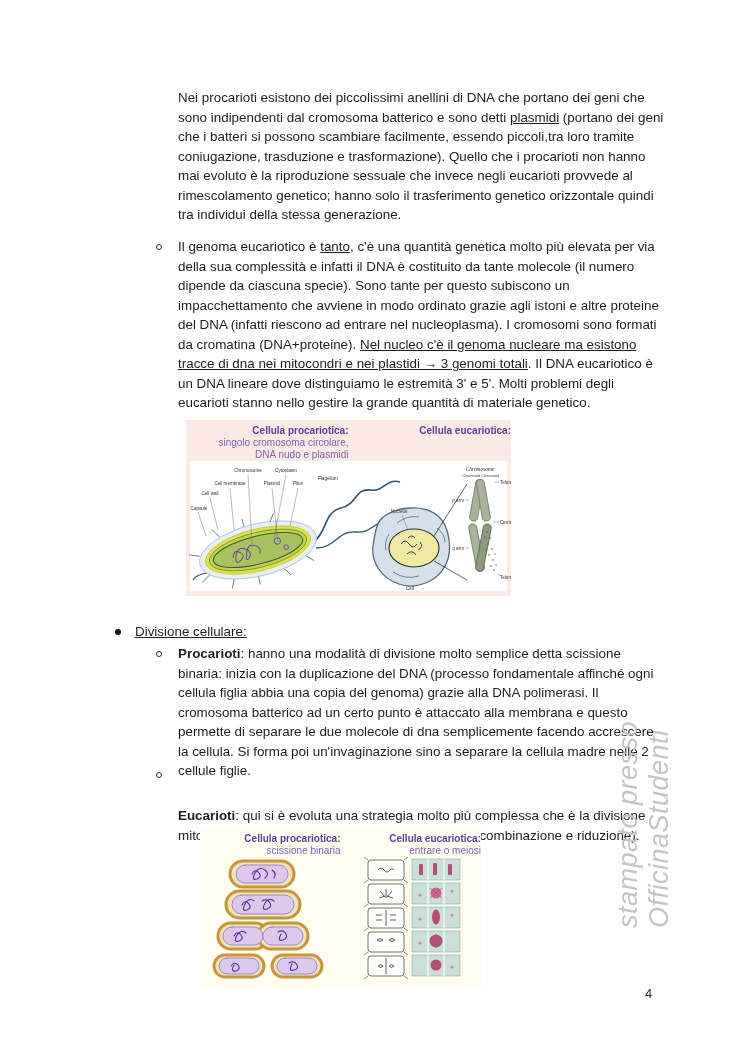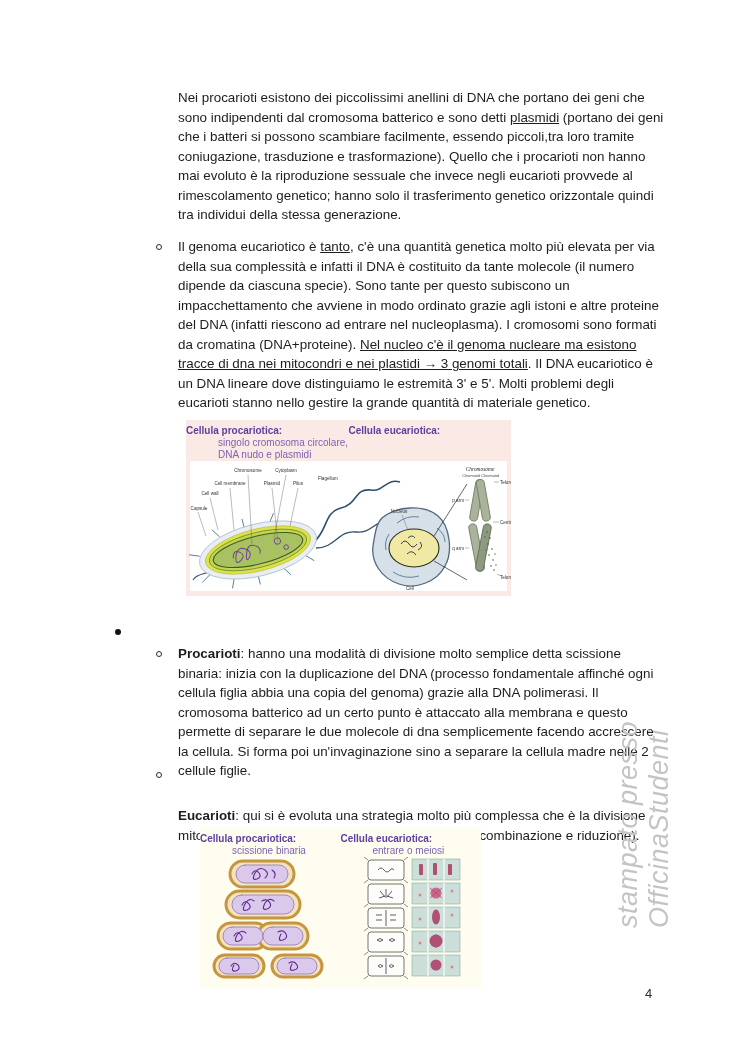--- a/index.html
+++ b/index.html
@@ -11,21 +11,21 @@
   }
   .bodytext { position:absolute; font-size:13.4px; line-height:19.5px; color:#1d1d1d; }
   .bullet-hollow { position:absolute; width:6px; height:6px; border:1.2px solid #2a2a2a; border-radius:50%; background:#fff; }
   .bullet-solid  { position:absolute; width:6px; height:6px; background:#111; border-radius:50%; }
   .underline { text-decoration:underline; }
 
   .figure { position:absolute; }
   .fig1 { left:186px; top:420px; width:325px; height:176px; background:#fbe9e5; }
   .fig2 { left:200px; top:828px; width:281px; height:160px; background:#fffdf0; }
   .fig-captions { display:flex; width:100%; }
-  .cap { flex:1; text-align:left; padding-top:5px; }
+  .cap { flex:1; text-align:right; padding-top:5px; }
   .cap-title { font-weight:bold; font-size:10px; line-height:12px; color:#5b3f9e; }
   .cap-sub { font-size:10px; color:#7b64b2; white-space:pre-line; line-height:11.5px;padding-left:32px; }
 
   .svg-label    { font-size:4.6px; fill:#333; }
   .svg-label-sm { font-size:3.8px; fill:#444; }
   .svg-title    { font-size:5.4px; fill:#222; font-style:italic; font-family:"Liberation Serif",serif; }
   .leader { stroke:#666; stroke-width:0.45; }
 
   .watermark {
     position:absolute; left:613px; top:518px; height:410px; width:44px;
@@ -144,20 +144,21 @@
         <text class="svg-label" x="33" y="6">Telomere</text>
         <text class="svg-label" x="33" y="46">Centromere</text>
         <text class="svg-label" x="33" y="101">Telomere</text>
         <text class="svg-label" x="-3" y="24" text-anchor="end">p arm</text>
         <text class="svg-label" x="-3" y="72" text-anchor="end">q arm</text>
       </g>
     </svg>
   </div>
 
   <span class="bullet-solid" style="left:115px; top:629px;"></span>
+  <div class="bodytext" style="left:135px; top:622px; width:500px;"><span class="underline">Divisione cellulare:</span></div>
 
   <span class="bullet-hollow" style="left:156px; top:651px;"></span>
   <div class="bodytext" style="left:178px; top:644px; width:486px;"><span style="font-weight: bold;">Procarioti</span><span>: hanno una modalità di divisione molto semplice detta scissione binaria: inizia con la duplicazione del DNA (processo fondamentale affinché ogni cellula figlia abbia una copia del genoma) grazie alla DNA polimerasi. Il cromosoma batterico ad un certo punto è attaccato alla membrana e questo permette di separare le due molecole di dna semplicemente facendo accrescere la cellula. Si forma poi un'invaginazione sino a separare la cellula madre nelle 2 cellule figlie.</span></div>
 
   <span class="bullet-hollow" style="left:156px; top:772px;"></span>
   <div class="bodytext" style="left:178px; top:806px; width:486px;"><span style="font-weight: bold;">Eucarioti</span><span>: qui si è evoluta una strategia molto più complessa che è la divisione mitotica (equazionale e conservativa) e meiotica (ricombinazione e riduzione).</span></div>
 
   <div class="figure fig2">
     <div class="fig-captions">
       <div class="cap">

